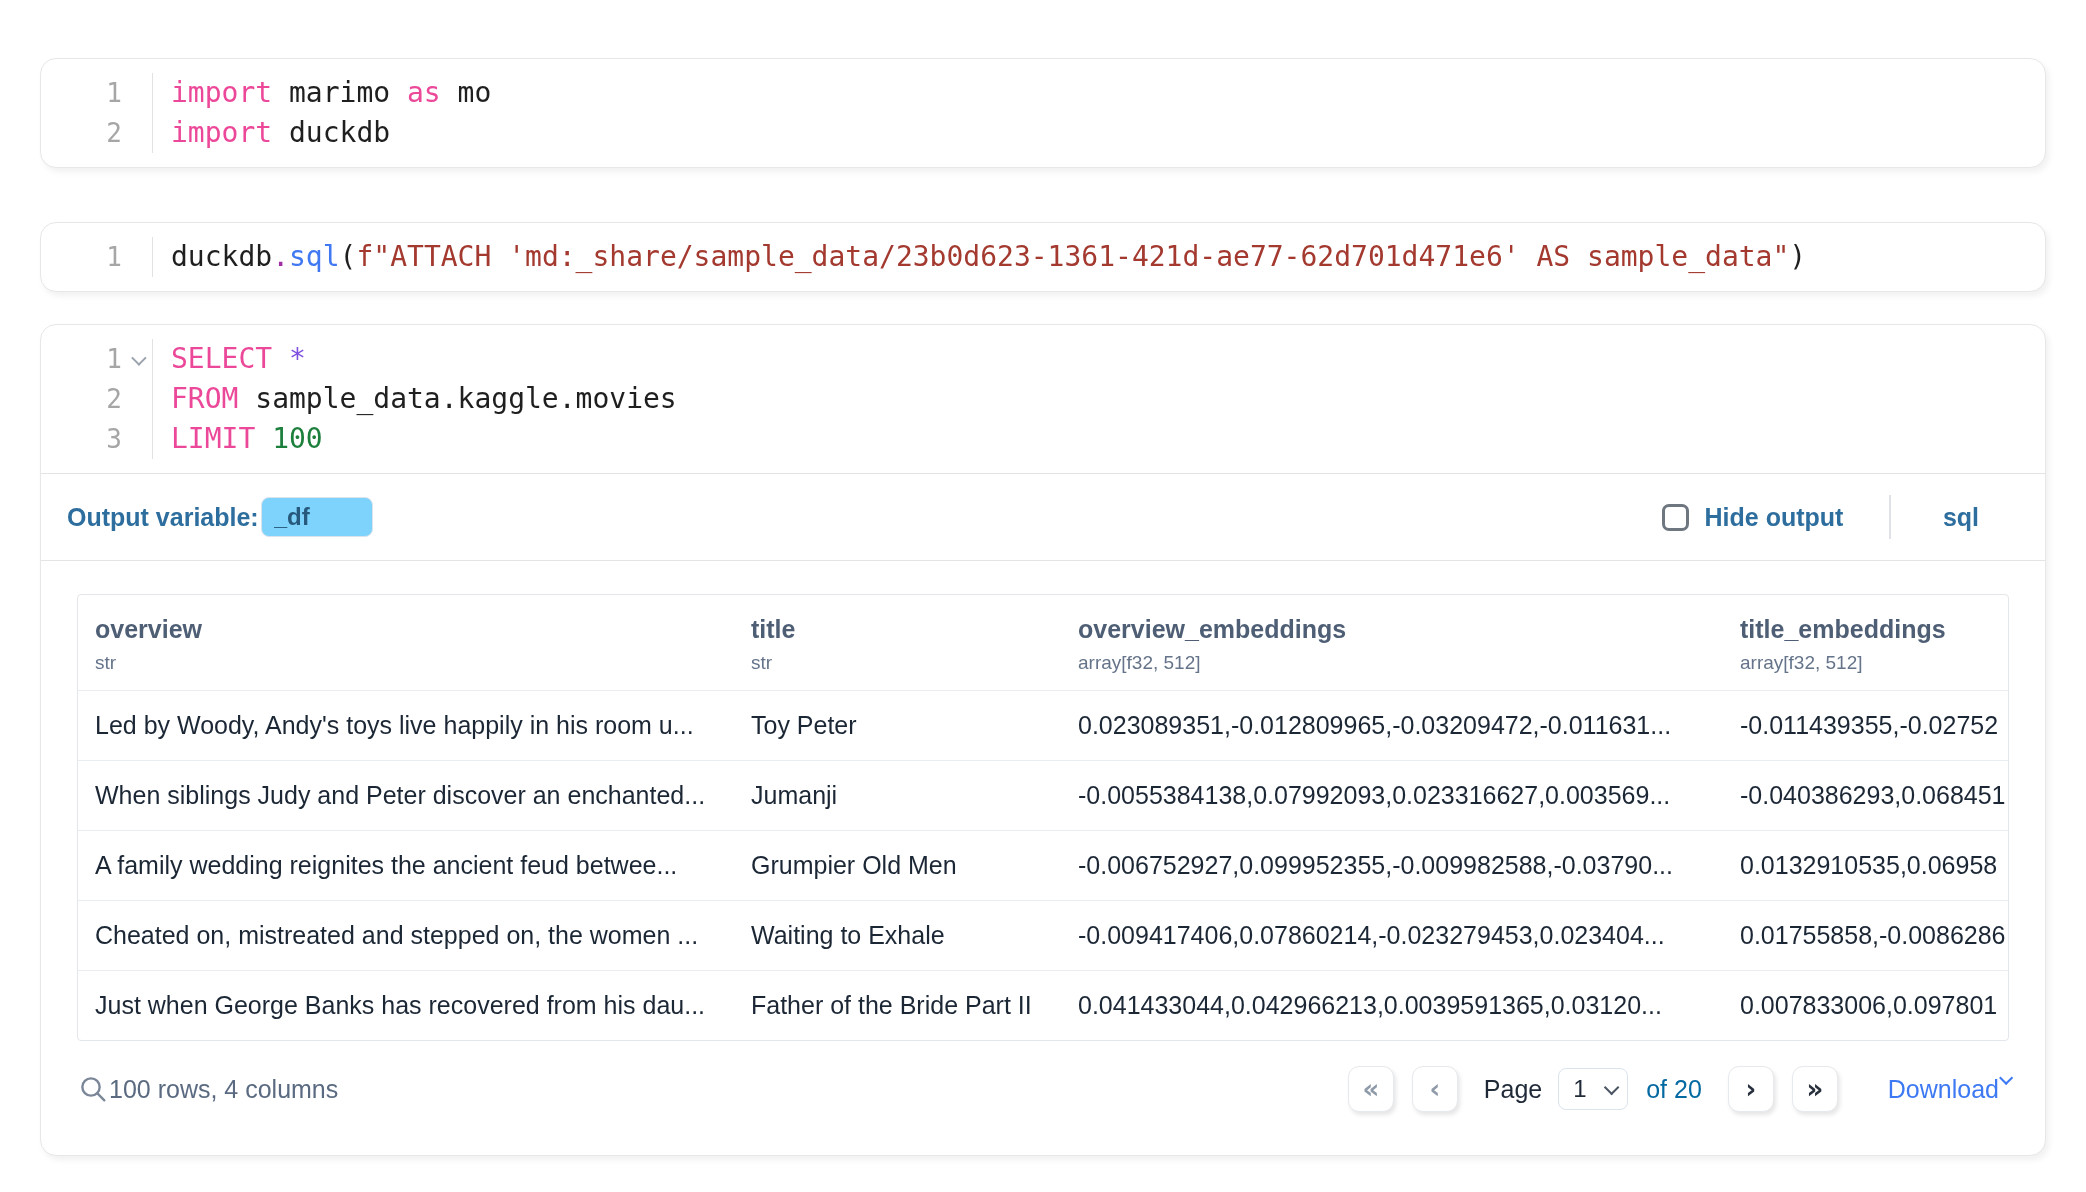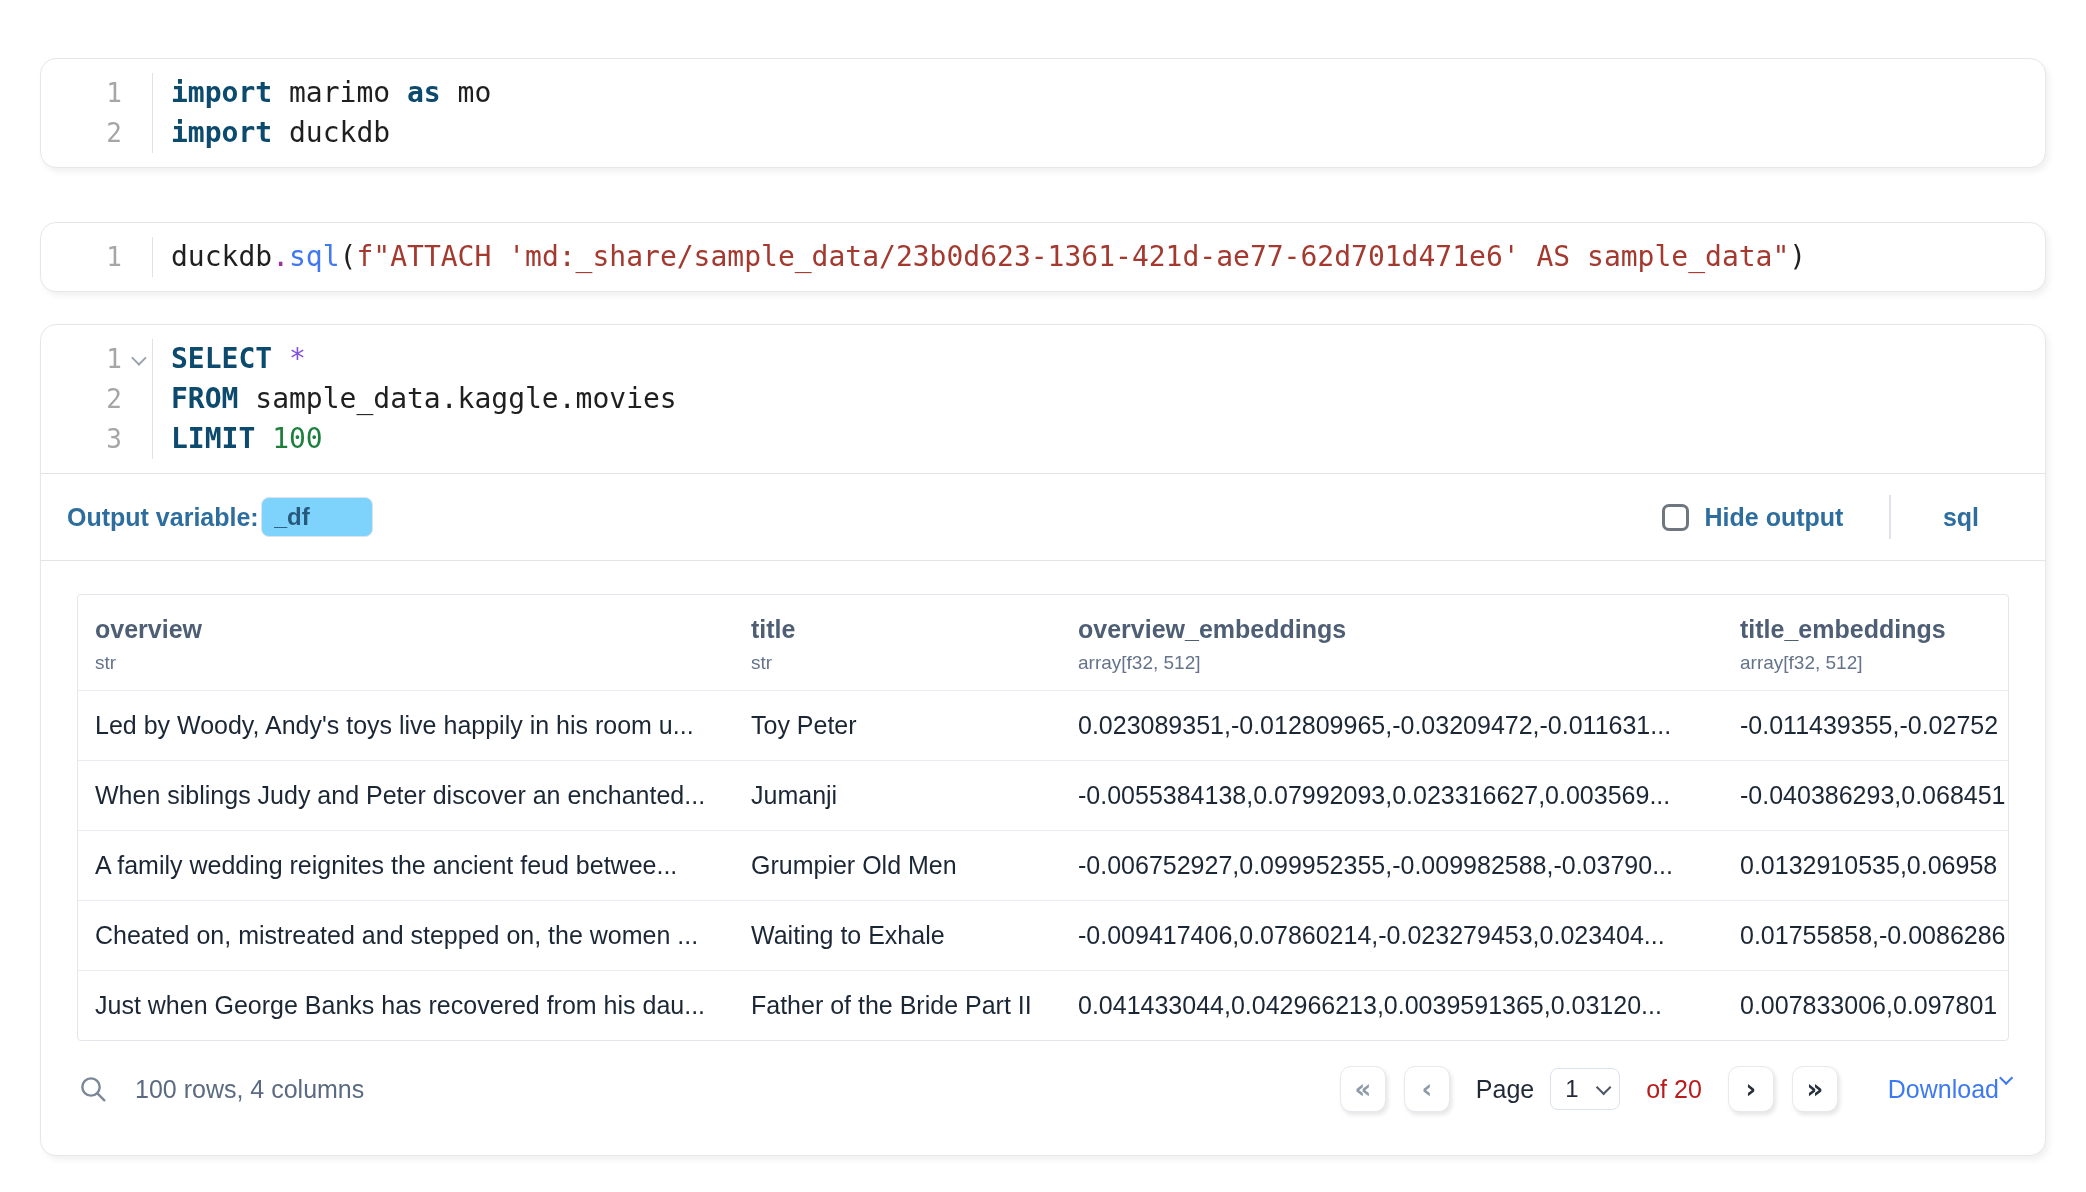--- a/index.html
+++ b/index.html
@@ -28,21 +28,21 @@
   .gutter {
     flex:0 0 112px; display:flex; justify-content:flex-end; align-items:center;
     align-self:stretch;
     border-right:1.5px solid #e2e2e2;
   }
   .lnum { color:#a6a6a6; font-size:26px; }
   .foldslot { width:30px; display:flex; justify-content:center; align-items:center; }
   .chev { width:11px; height:11px; border-right:2px solid #9aa3ad; border-bottom:2px solid #9aa3ad; transform:rotate(45deg) translateY(-2px); }
   .codetext { padding-left:18px; }
 
-  .tok-kw  { color:#0c4a6e; font-weight:bold; }
+  .tok-kw  { color:#ec4899; font-weight:normal; }
   .tok-pl  { color:#1f1f1f; }
   .tok-op  { color:#a22ea6; }
   .tok-fn  { color:#4078f2; }
   .tok-str { color:#a3392f; }
   .tok-num { color:#1d7f3c; }
   .tok-star{ color:#8250df; }
 
   
   .outbar {
     border-top:1.5px solid #e4e4e4;
@@ -86,21 +86,21 @@
   .th-name { font-weight:bold; font-size:25px; color:#4e5e74; }
   .th-dtype { font-size:19px; color:#65748a; margin-top:8px; }
   .trow { height:70px; align-items:center; border-top:1.5px solid #e9edf2; }
   .td { padding-left:17px; font-size:25px; color:#1c2736; overflow:hidden; white-space:nowrap; }
 
   
   .tfooter {
     margin:0 36px; height:96px;
     display:flex; align-items:center; justify-content:space-between;
   }
-  .tfoot-left { display:flex; align-items:center; gap:26px; }
+  .tfoot-left { display:flex; align-items:center; }
   .search-btn { background:none; border:none; cursor:pointer; display:flex; align-items:center; }
   .summary { font-size:25px; color:#5a6a80; }
 
   .tfoot-right { display:flex; align-items:center; }
   .pg-btn {
     width:46px; height:46px;
     background:#fff; border:1.5px solid #e6e9ed; border-radius:11px;
     box-shadow:2px 3px 4px rgba(0,0,0,0.10);
     font-size:26px; font-weight:bold;
     display:flex; align-items:center; justify-content:center;
@@ -112,21 +112,21 @@
   .pg-prev  { margin-right:26px; }
   .pg-label { font-size:25px; color:#1f2937; margin-right:16px; }
   .page-select {
     height:42px; min-width:70px;
     border:1.5px solid #dbe3ec; border-radius:8px;
     display:flex; align-items:center; justify-content:space-between;
     padding:0 12px 0 14px; cursor:pointer; gap:12px;
   }
   .page-select-value { font-size:24px; color:#1f2937; }
   .chev-down { width:11px; height:11px; border-right:2.5px solid #4b5563; border-bottom:2.5px solid #4b5563; transform:rotate(45deg) translateY(-3px); }
-  .of-label { font-size:25px; color:#b91c1c; margin:0 26px 0 26px; }
+  .of-label { font-size:25px; color:#0369a1; margin:0 26px 0 18px; }
   .pg-next { margin-right:18px; }
   .pg-last { margin-right:50px; }
   .download-link { display:flex; gap:0; cursor:pointer; }
   .download-text { font-size:25px; color:#3d79f2; }
   .chev-down-blue { width:10px; height:10px; border-right:2.5px solid #3d79f2; border-bottom:2.5px solid #3d79f2; transform:rotate(45deg) translateY(-3px); }
 </style>
 </head>
 <body>
 
 <div class="notebook">

